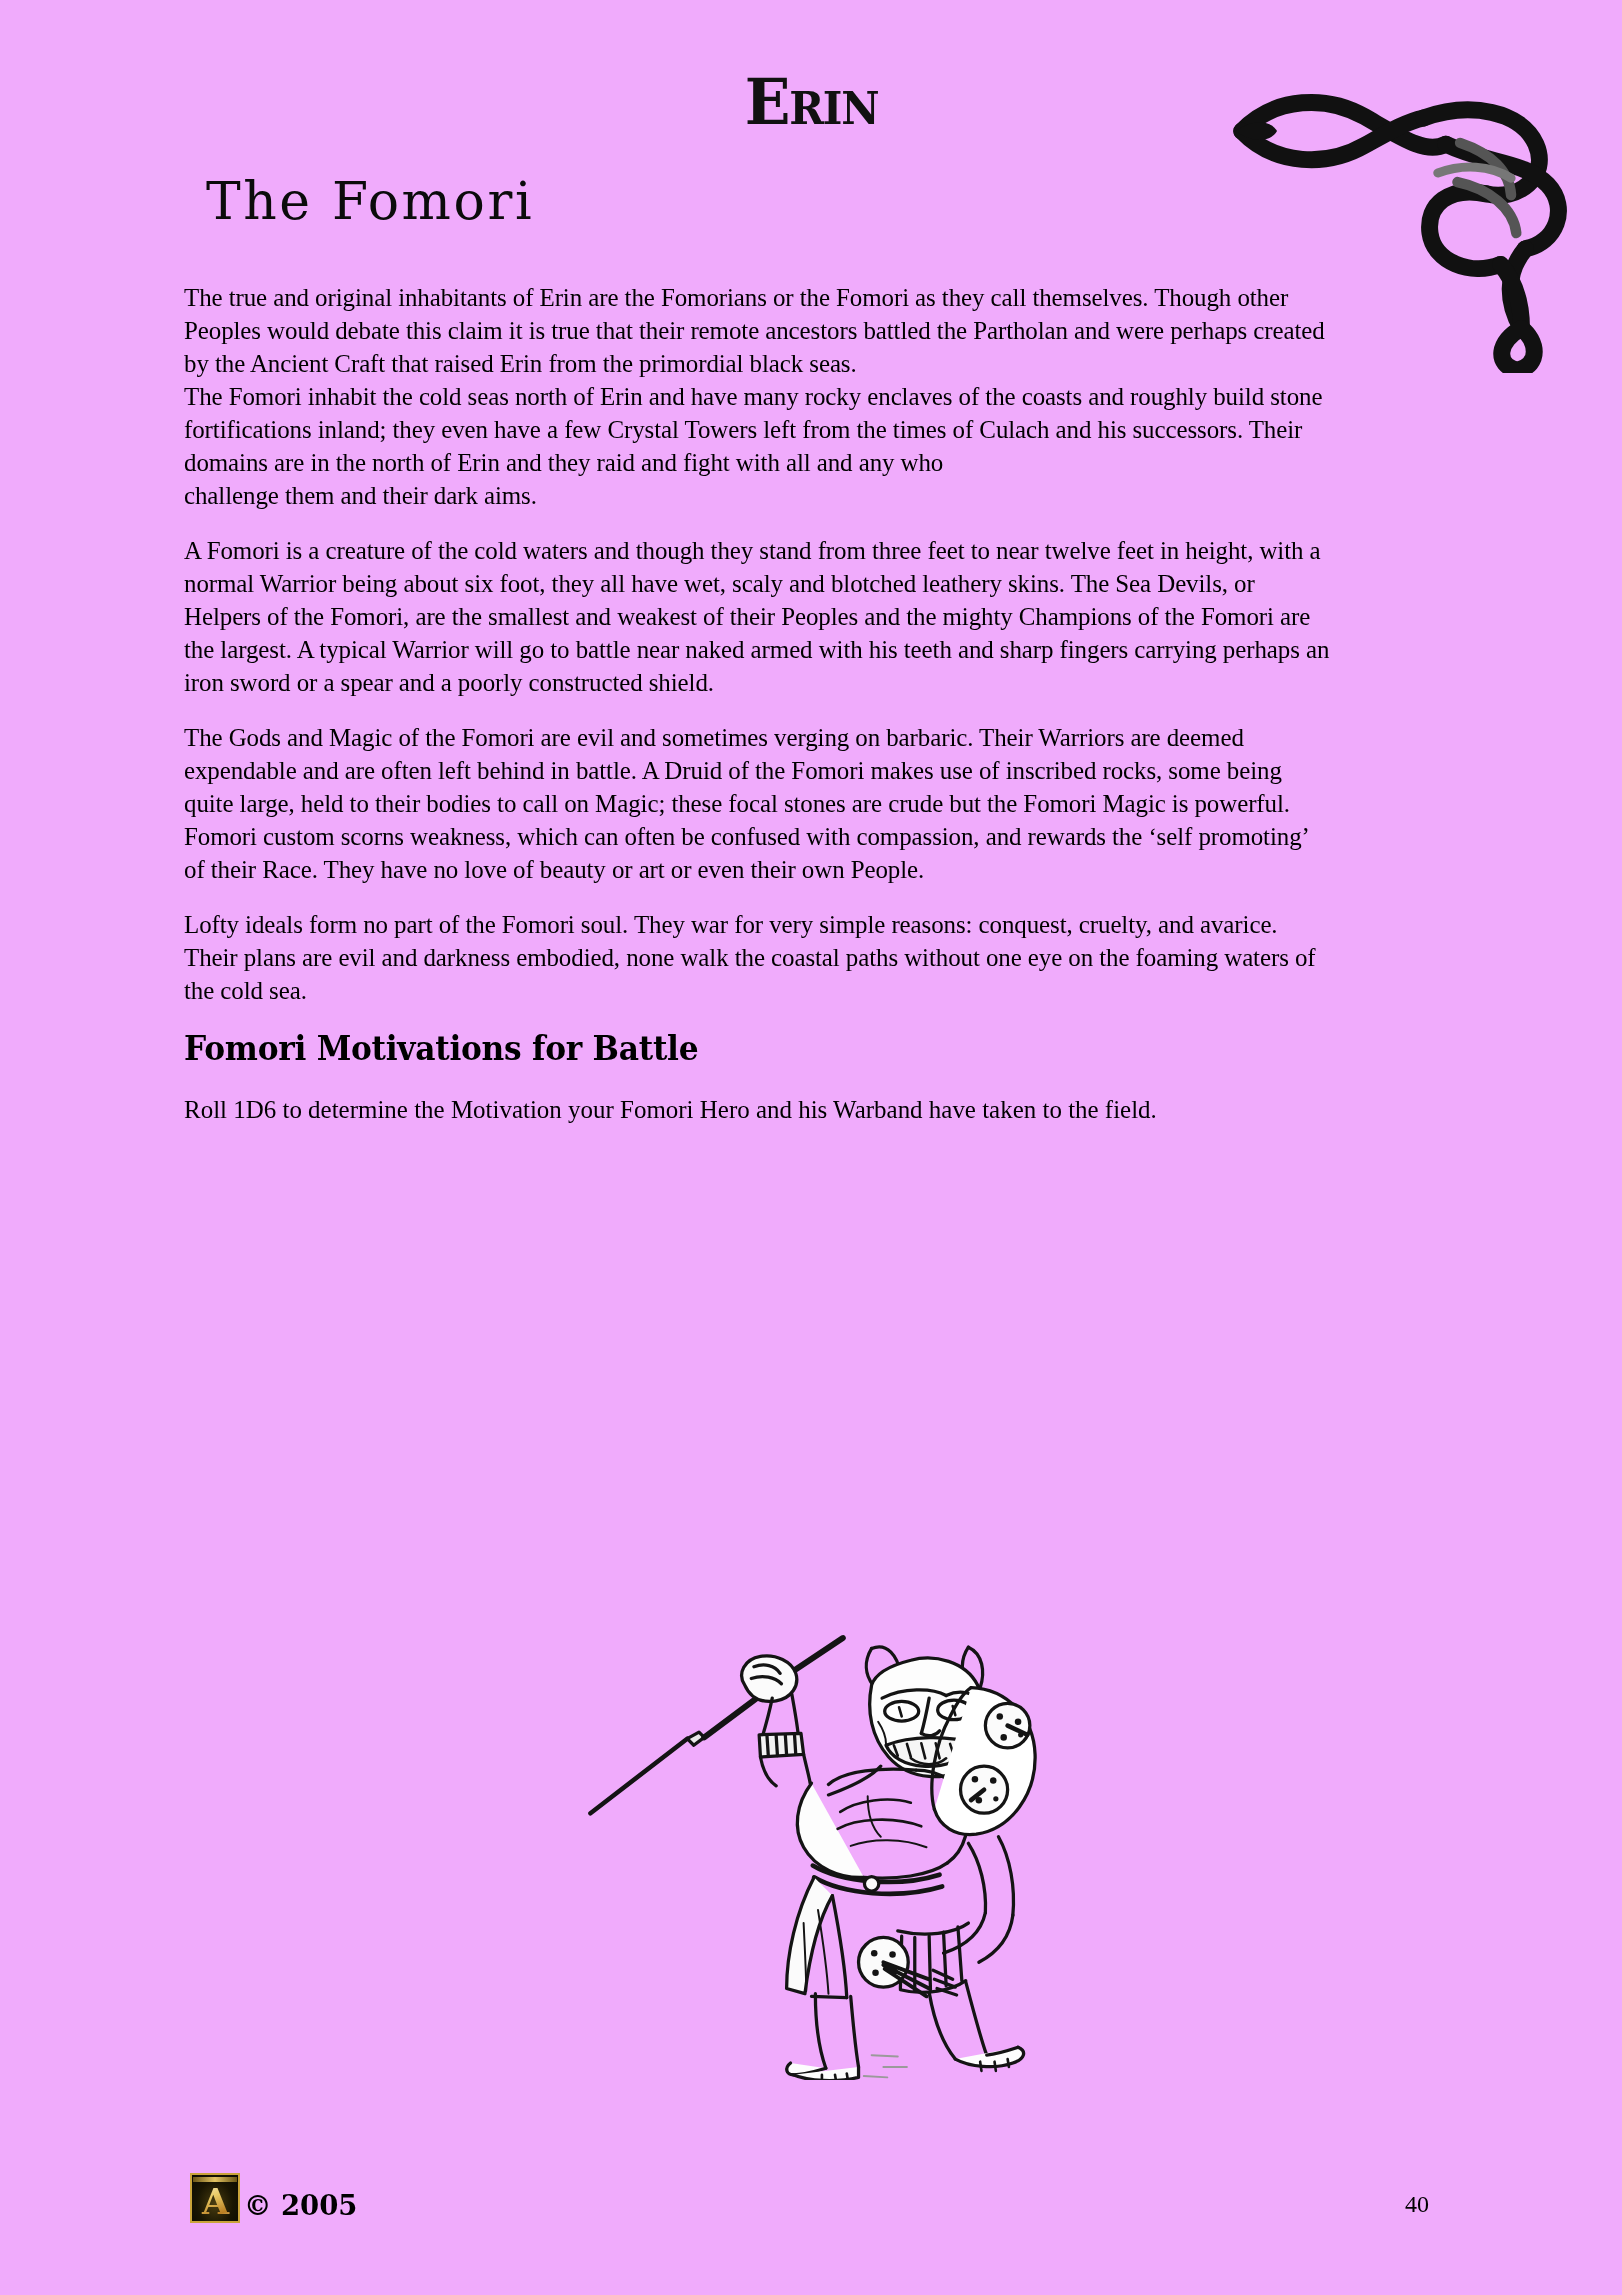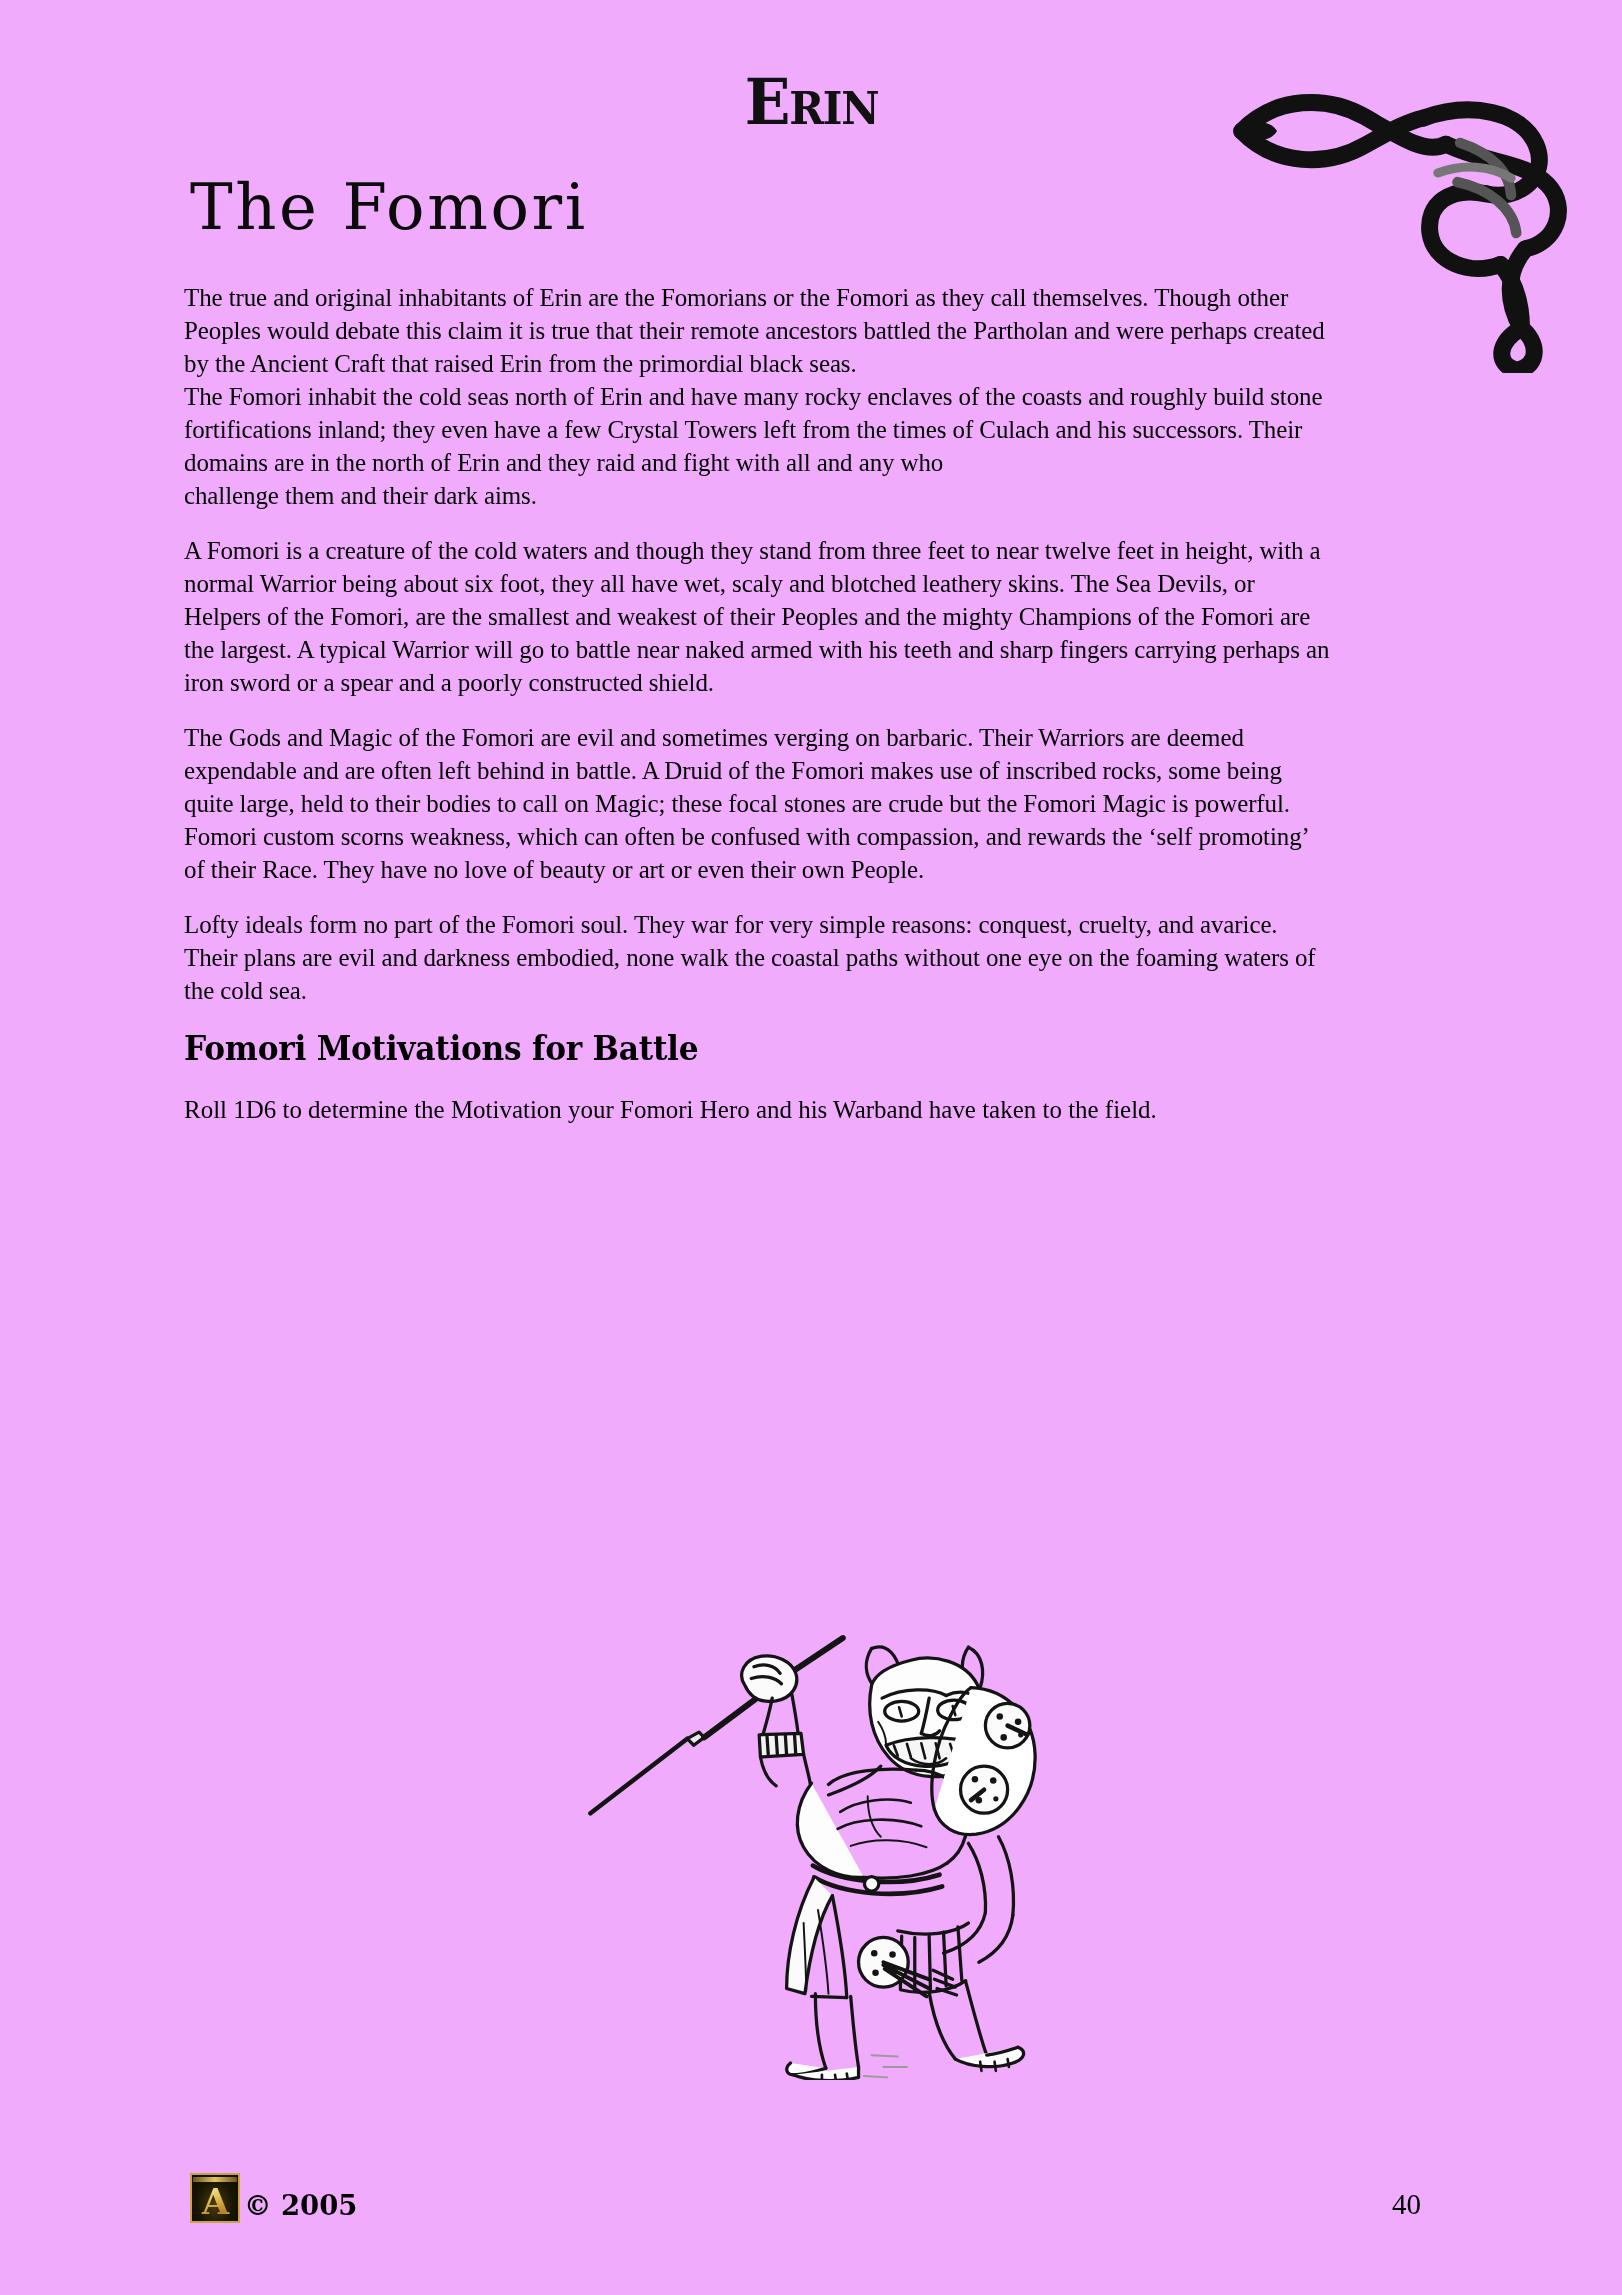--- a/index.html
+++ b/index.html
@@ -45,24 +45,24 @@
     left: 1230px;
     top: 33px;
     width: 366px;
     height: 340px;
     pointer-events: none;
   }
 
   
   .page-title {
     position: absolute;
-    left: 190px;
+    left: 206px;
     top: 175px;
     font-family: "DejaVu Serif", serif;
-    font-size: 64px;
+    font-size: 52px;
     line-height: 1;
     font-weight: 400;
     letter-spacing: 2.6px;
     color: #0b0b0b;
     white-space: nowrap;
   }
 
   
   .content {
     position: absolute;
@@ -160,23 +160,23 @@
   }
   .copyright {
     font-family: "DejaVu Serif", serif;
     font-size: 27.5px;
     line-height: 30px;
     font-weight: 700;
     padding-bottom: 2.6px;
   }
   .page-number {
     position: absolute;
-    right: 12px;
+    right: 4px;
     bottom: 2.6px;
-    font-size: 29px;
+    font-size: 24px;
     line-height: 31px;
   }
 </style>
 </head>
 <body>
 
 <div class="page">
 
   <div class="erin-mark">Erin</div>
 

